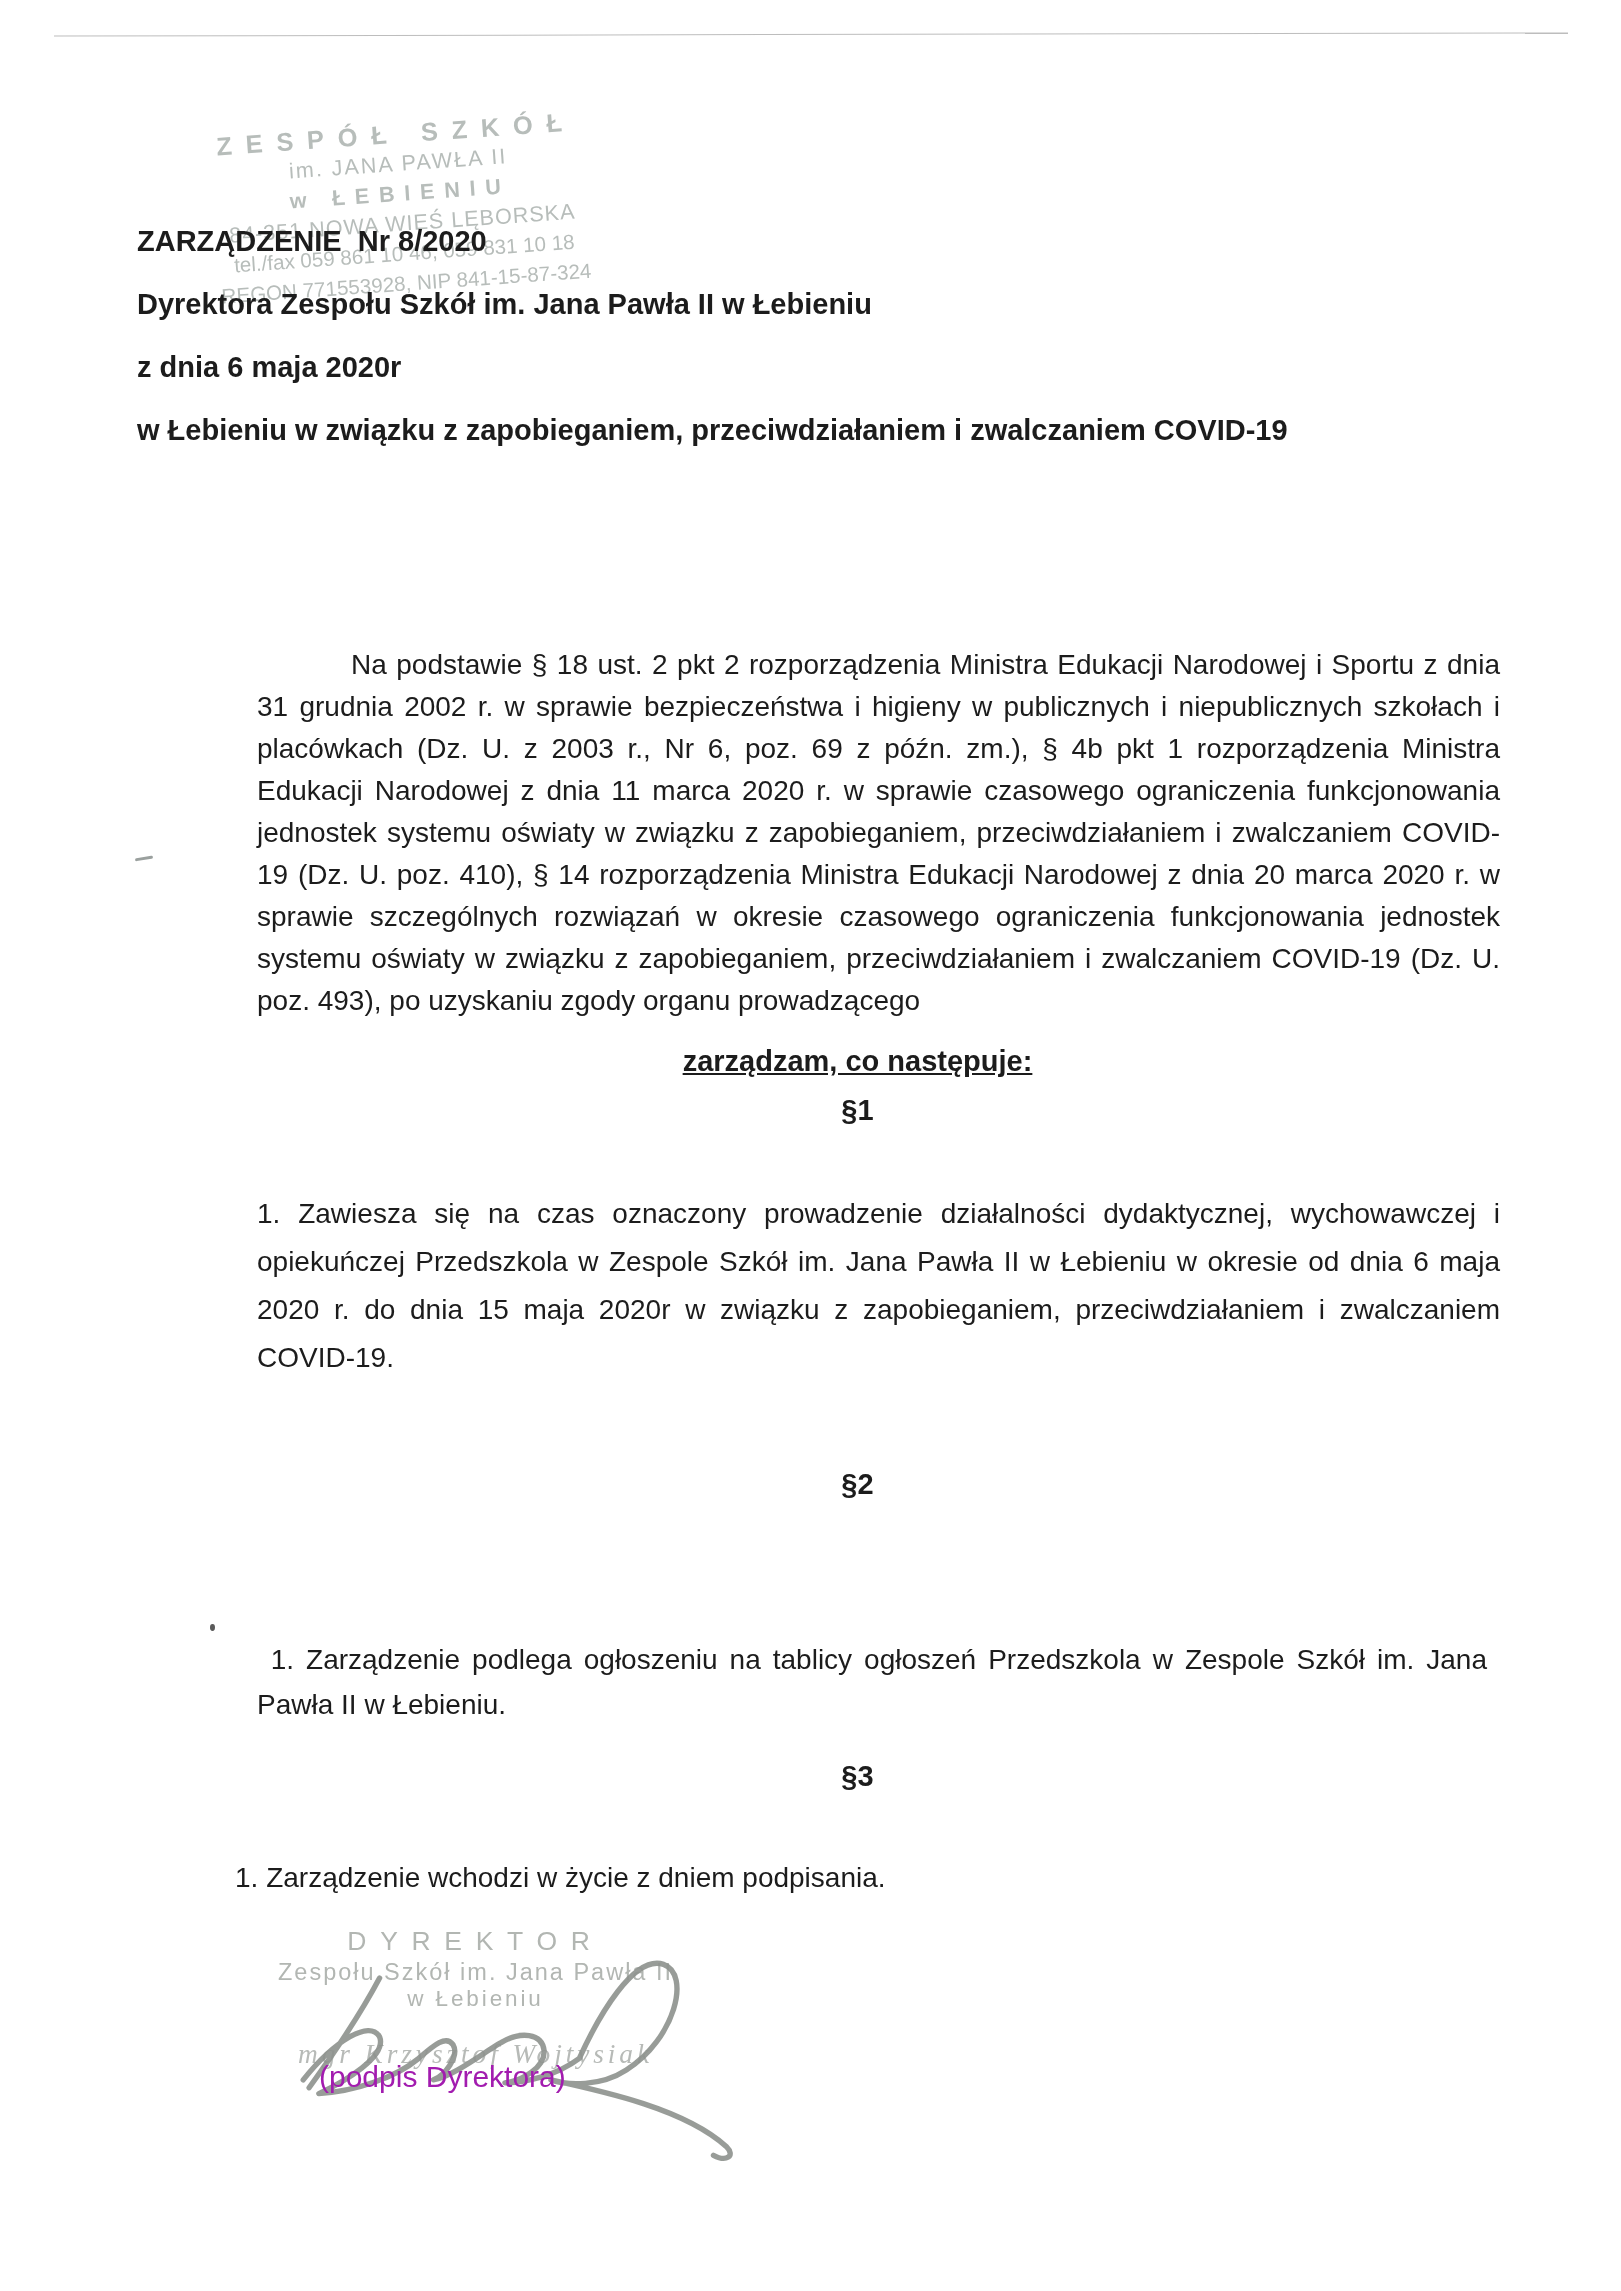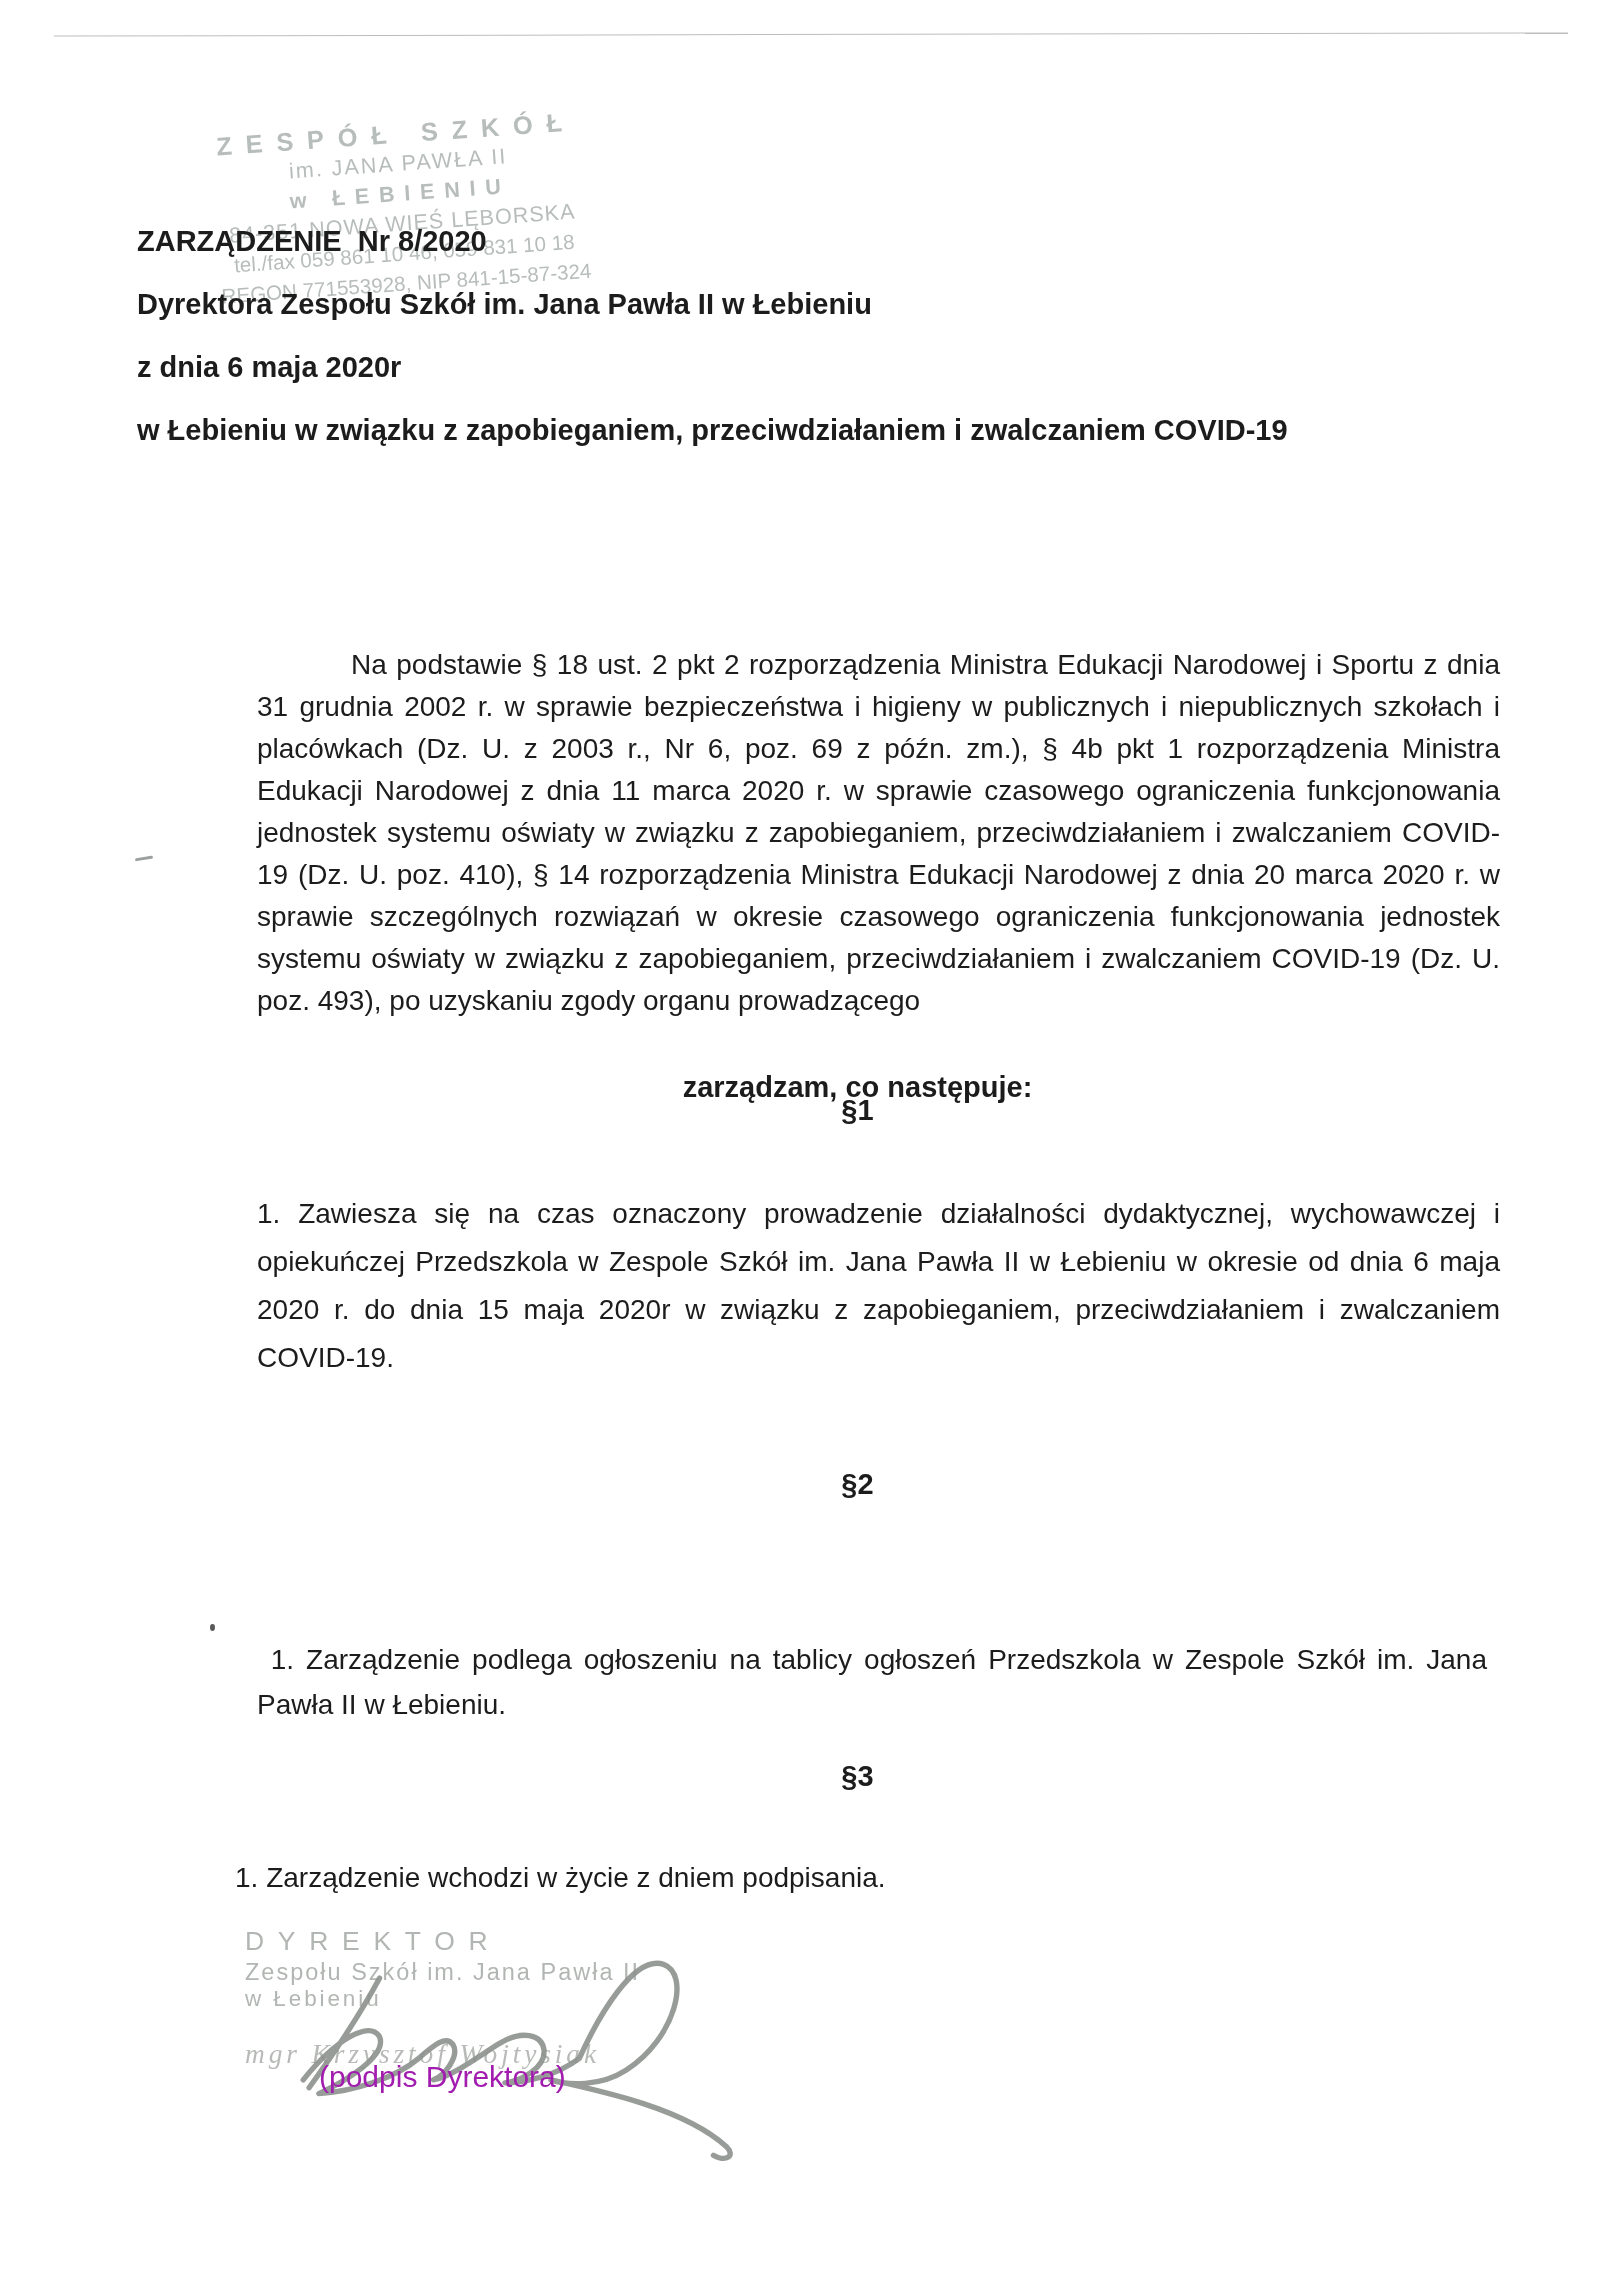--- a/index.html
+++ b/index.html
@@ -46,28 +46,28 @@
   .body-text{
     position:absolute;left:257px;width:1243px;
     font-size:28px;line-height:42px;text-align:justify;
     white-space:pre-wrap;
   }
   .preamble{top:616px;text-indent:94px;}
   .s1p1{top:1162px;line-height:48px;}
   .s1p2{top:1317px;line-height:42px;}
   .s2p1{top:1609px;line-height:45px;text-indent:13.7px;width:1230px;}
   .s3p1{top:1829px;left:235px;text-align:left;}
-  .h-order{top:1071px;}
+  .h-order{top:1045px;text-decoration:underline;}
   .h-s1{top:1094px;}
   .h-s2{top:1468px;}
   .h-s3{top:1760px;}
   
   .dir-stamp{
     position:absolute;left:245px;top:1927px;width:461px;
-    text-align:left;color:#b2b6b2;
+    text-align:center;color:#b2b6b2;
   }
   .dir-stamp .d1{font-size:26.5px;letter-spacing:13.7px;line-height:29px;}
   .dir-stamp .d2{font-size:23.5px;line-height:27.4px;margin-top:2.9px;letter-spacing:2px;}
   .dir-stamp .d3{font-size:22.5px;line-height:25.5px;letter-spacing:2.9px;}
   .dir-stamp .signer{
     font-family:"Liberation Serif", serif;font-style:italic;
     font-size:27.4px;letter-spacing:3.9px;margin-top:27.4px;color:#b7bab7;
   }
   .signature-svg{position:absolute;left:260px;top:1933px;}
   .podpis-caption{

